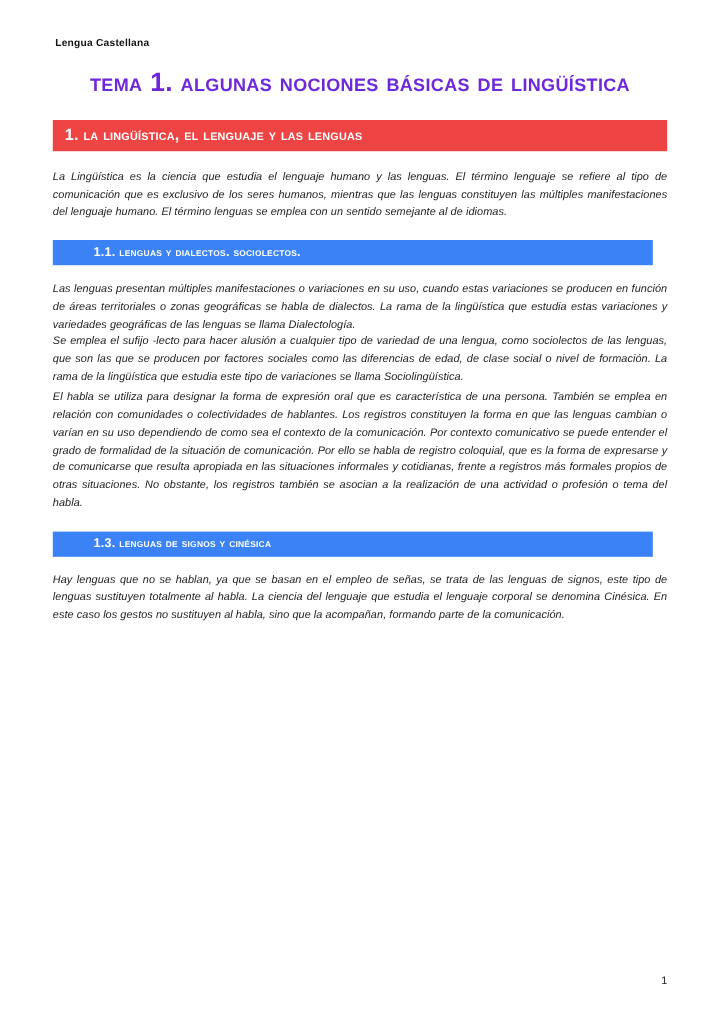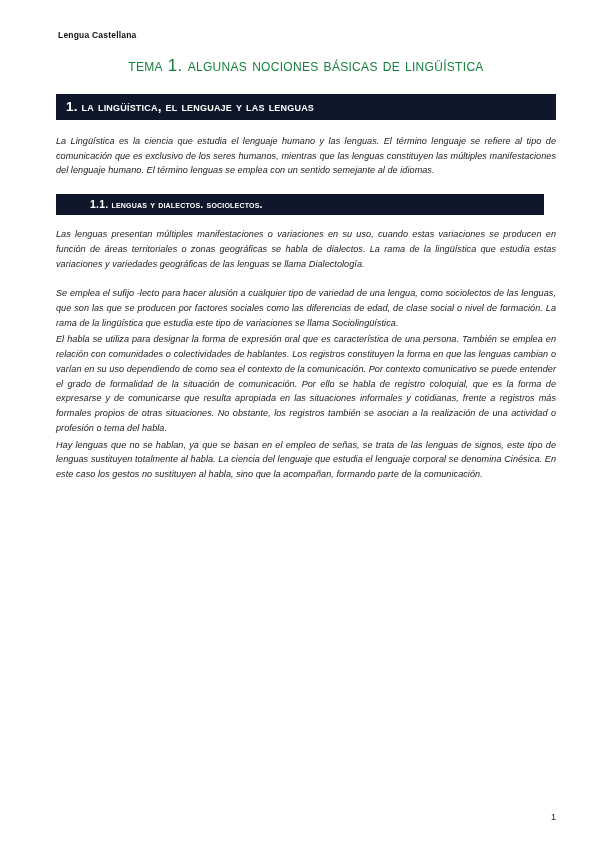--- a/index.html
+++ b/index.html
@@ -12,72 +12,72 @@
     height: 848px;
     font-family: "Liberation Sans", sans-serif;
     color: #1b1b1b;
     overflow: hidden;
   }
   .page {
     position: relative;
     width: 600px;
     height: 848px;
     box-sizing: border-box;
-    padding: 30px 44px 0 56px;
+    padding: 30px 44px 0 44px;
   }
   .course-name {
     font-size: 8.5px;
     font-weight: bold;
     letter-spacing: 0.2px;
     color: #111;
     margin: 0 0 16px 2px;
   }
   .doc-title {
     text-align: center;
-    font-size: 17px;
-    font-weight: normal;
-    color: #15803d;
+    font-size: 22px;
+    font-weight: bold;
+    color: #6d28d9;
     letter-spacing: 0.3px;
     margin: 0 0 18px 0;
     font-variant: small-caps;
     text-transform: lowercase;
     font-stretch: condensed;
   }
   .h1-band {
-    background: #0f172a;
+    background: #ef4444;
     color: #ffffff;
     font-size: 13.5px;
     font-weight: bold;
     padding: 5px 10px 6px 10px;
     margin: 0 0 14px 0;
     font-variant: small-caps;
     text-transform: lowercase;
     letter-spacing: 0.2px;
   }
   .h2-band {
-    background: #0f172a;
+    background: #3b82f6;
     color: #ffffff;
     font-size: 10.5px;
     font-weight: bold;
     padding: 4px 10px 5px 34px;
     margin: 16px 12px 12px 0;
     font-variant: small-caps;
     text-transform: lowercase;
     letter-spacing: 0.2px;
   }
   p.body-text {
     font-size: 9.1px;
     line-height: 1.62;
     text-align: justify;
     margin: 0 0 0 0;
     color: #1b1b1b;
     letter-spacing: 0.05px;
   }
   p.body-text + p.body-text {
-    margin-top: 15px;
+    margin-top: 0px;
   }
   .blk {
     margin-bottom: 2px;
     font-style: italic;
   }
   .page-number {
     position: absolute;
     right: 44px;
     bottom: 26px;
     font-size: 9px;
@@ -104,20 +104,21 @@
   <div class="blk">
     <p class="body-text">Las lenguas presentan múltiples manifestaciones o variaciones en su uso, cuando estas variaciones se producen en función de áreas territoriales o zonas geográficas se habla de dialectos. La rama de la lingüística que estudia estas variaciones y variedades geográficas de las lenguas se llama Dialectología.</p>
     <p class="body-text">Se emplea el sufijo -lecto para hacer alusión a cualquier tipo de variedad de una lengua, como sociolectos de las lenguas, que son las que se producen por factores sociales como las diferencias de edad, de clase social o nivel de formación. La rama de la lingüística que estudia este tipo de variaciones se llama Sociolingüística.</p>
   </div>
 
 
   <div class="blk">
     <p class="body-text">El habla se utiliza para designar la forma de expresión oral que es característica de una persona. También se emplea en relación con comunidades o colectividades de hablantes. Los registros constituyen la forma en que las lenguas cambian o varían en su uso dependiendo de como sea el contexto de la comunicación. Por contexto comunicativo se puede entender el grado de formalidad de la situación de comunicación. Por ello se habla de registro coloquial, que es la forma de expresarse y de comunicarse que resulta apropiada en las situaciones informales y cotidianas, frente a registros más formales propios de otras situaciones. No obstante, los registros también se asocian a la realización de una actividad o profesión o tema del habla.</p>
   </div>
 
+  <div class="h2-band">1.3. Lenguas de signos y cinésica</div>
 
   <div class="blk">
     <p class="body-text">Hay lenguas que no se hablan, ya que se basan en el empleo de señas, se trata de las lenguas de signos, este tipo de lenguas sustituyen totalmente al habla. La ciencia del lenguaje que estudia el lenguaje corporal se denomina Cinésica. En este caso los gestos no sustituyen al habla, sino que la acompañan, formando parte de la comunicación.</p>
   </div>
 
   <div class="page-number">1</div>
 
 </div>
 
 </body></html>

